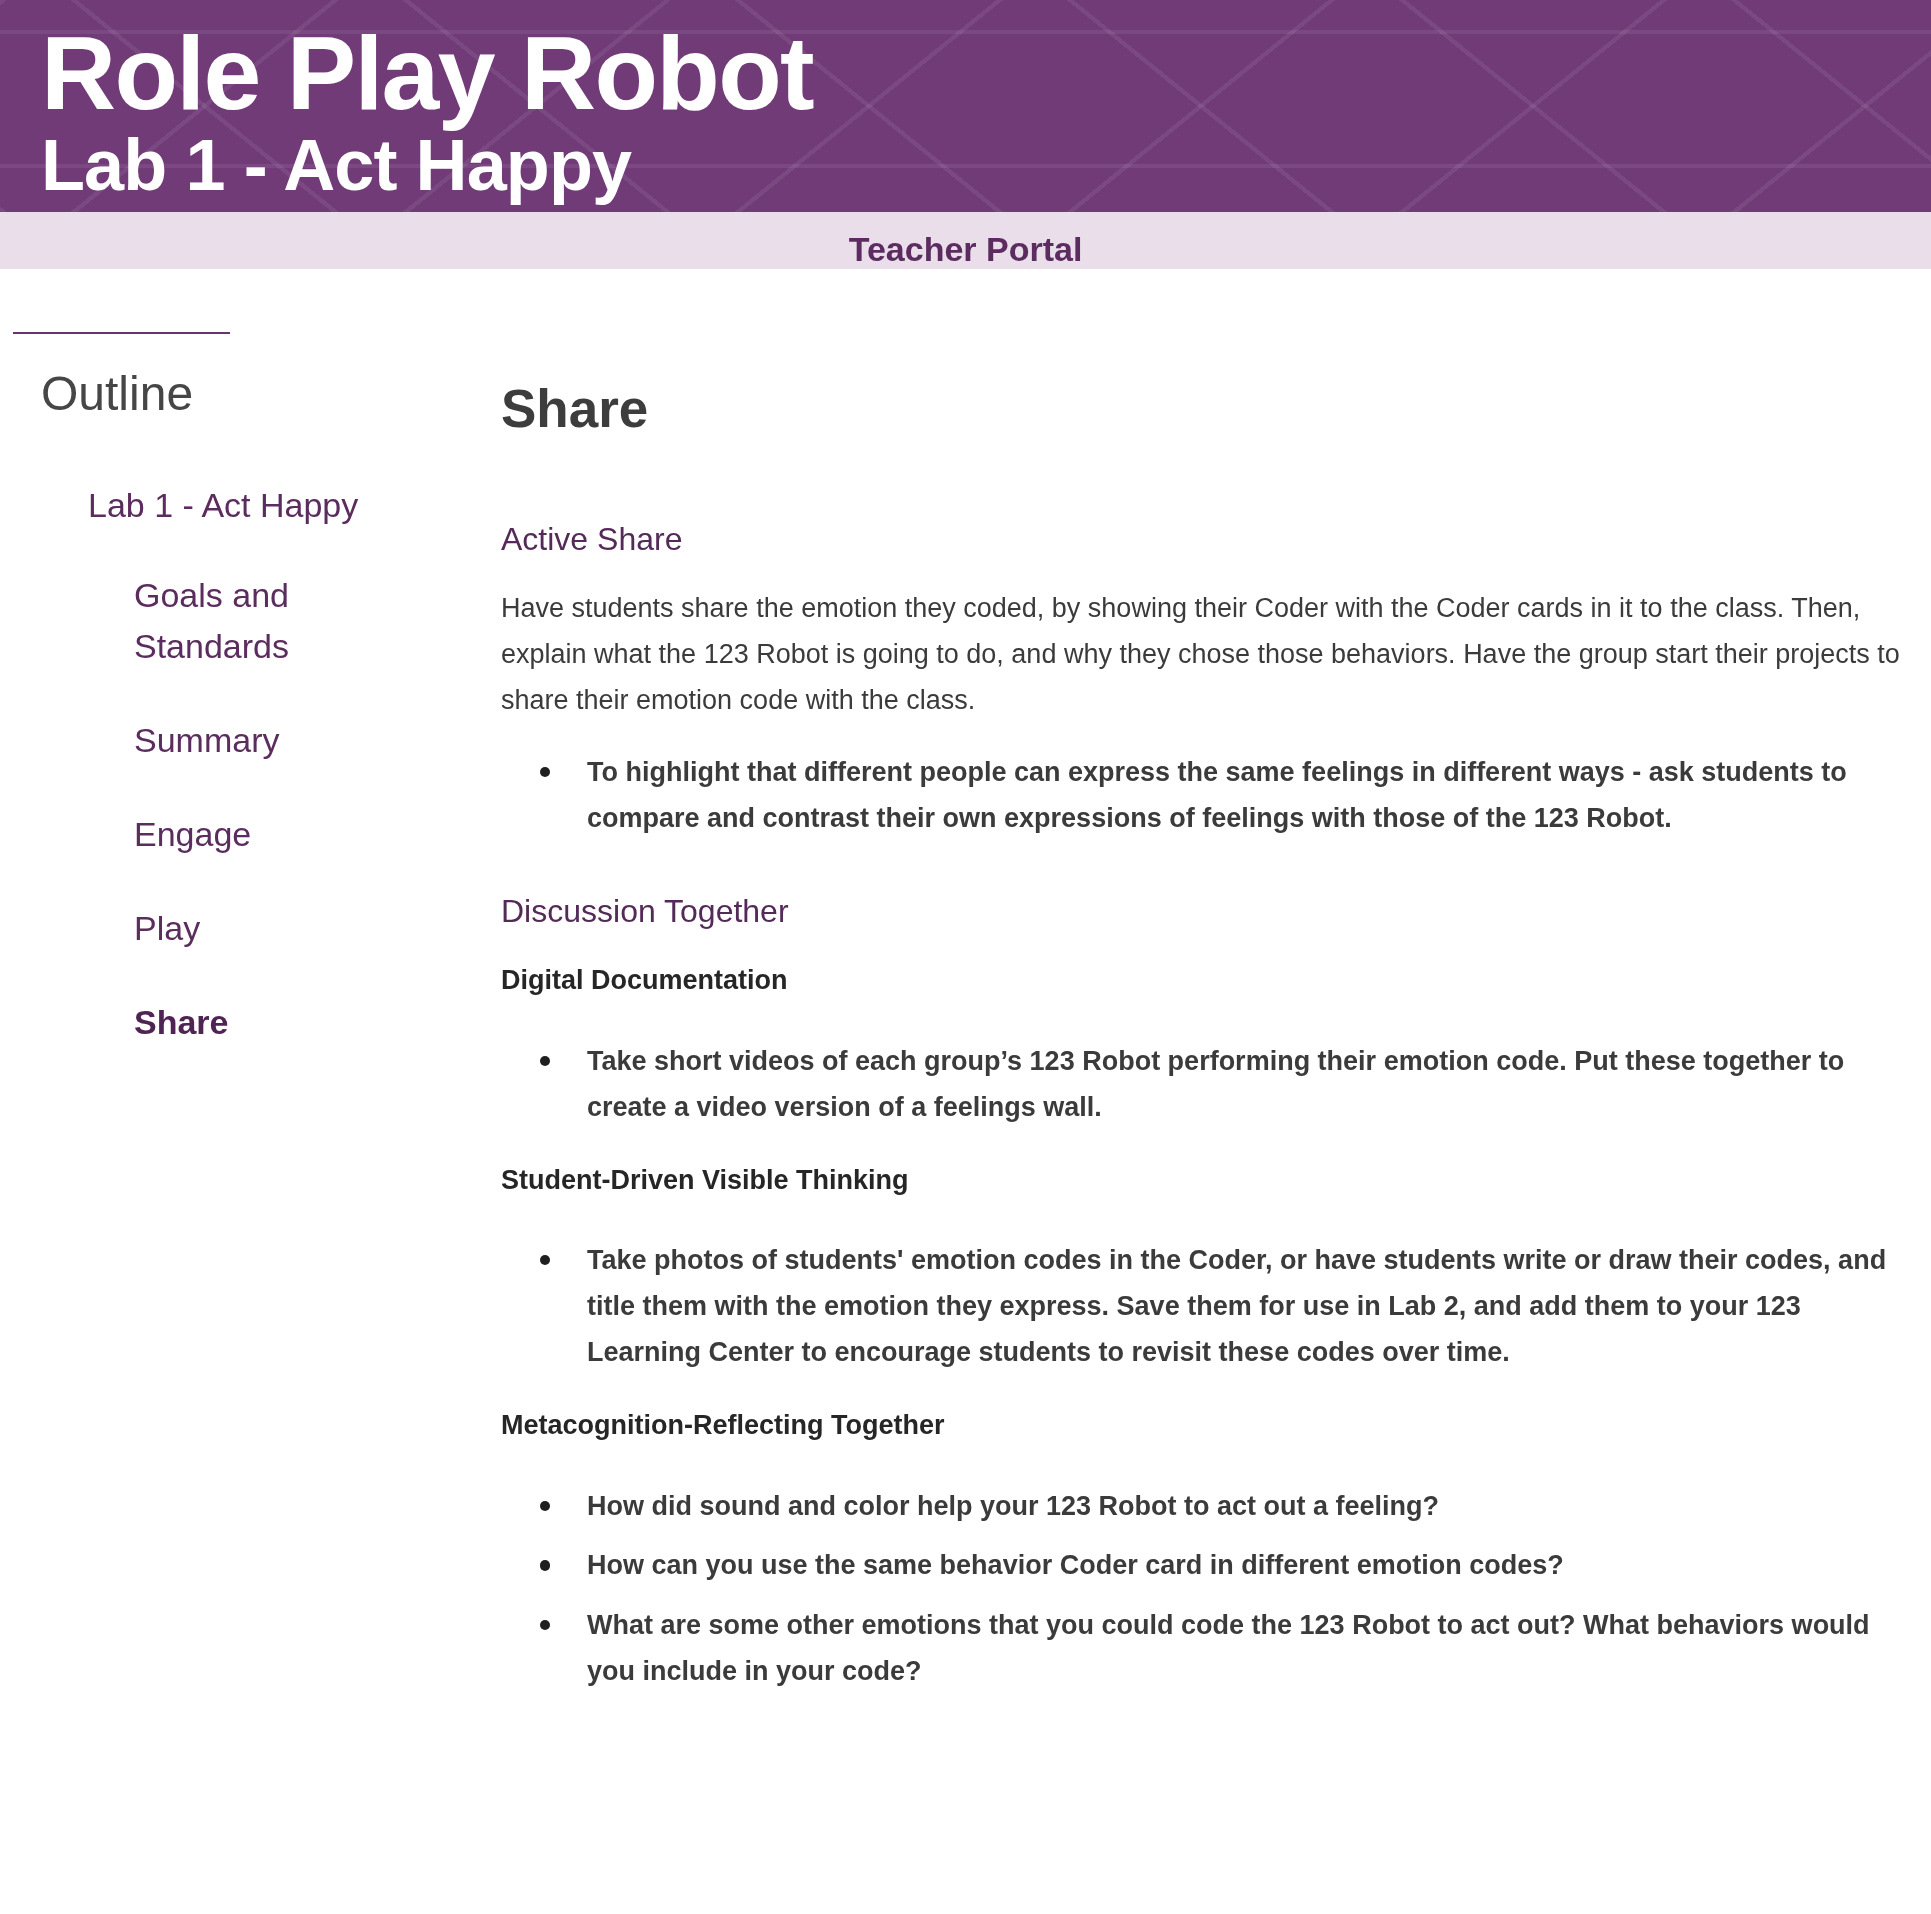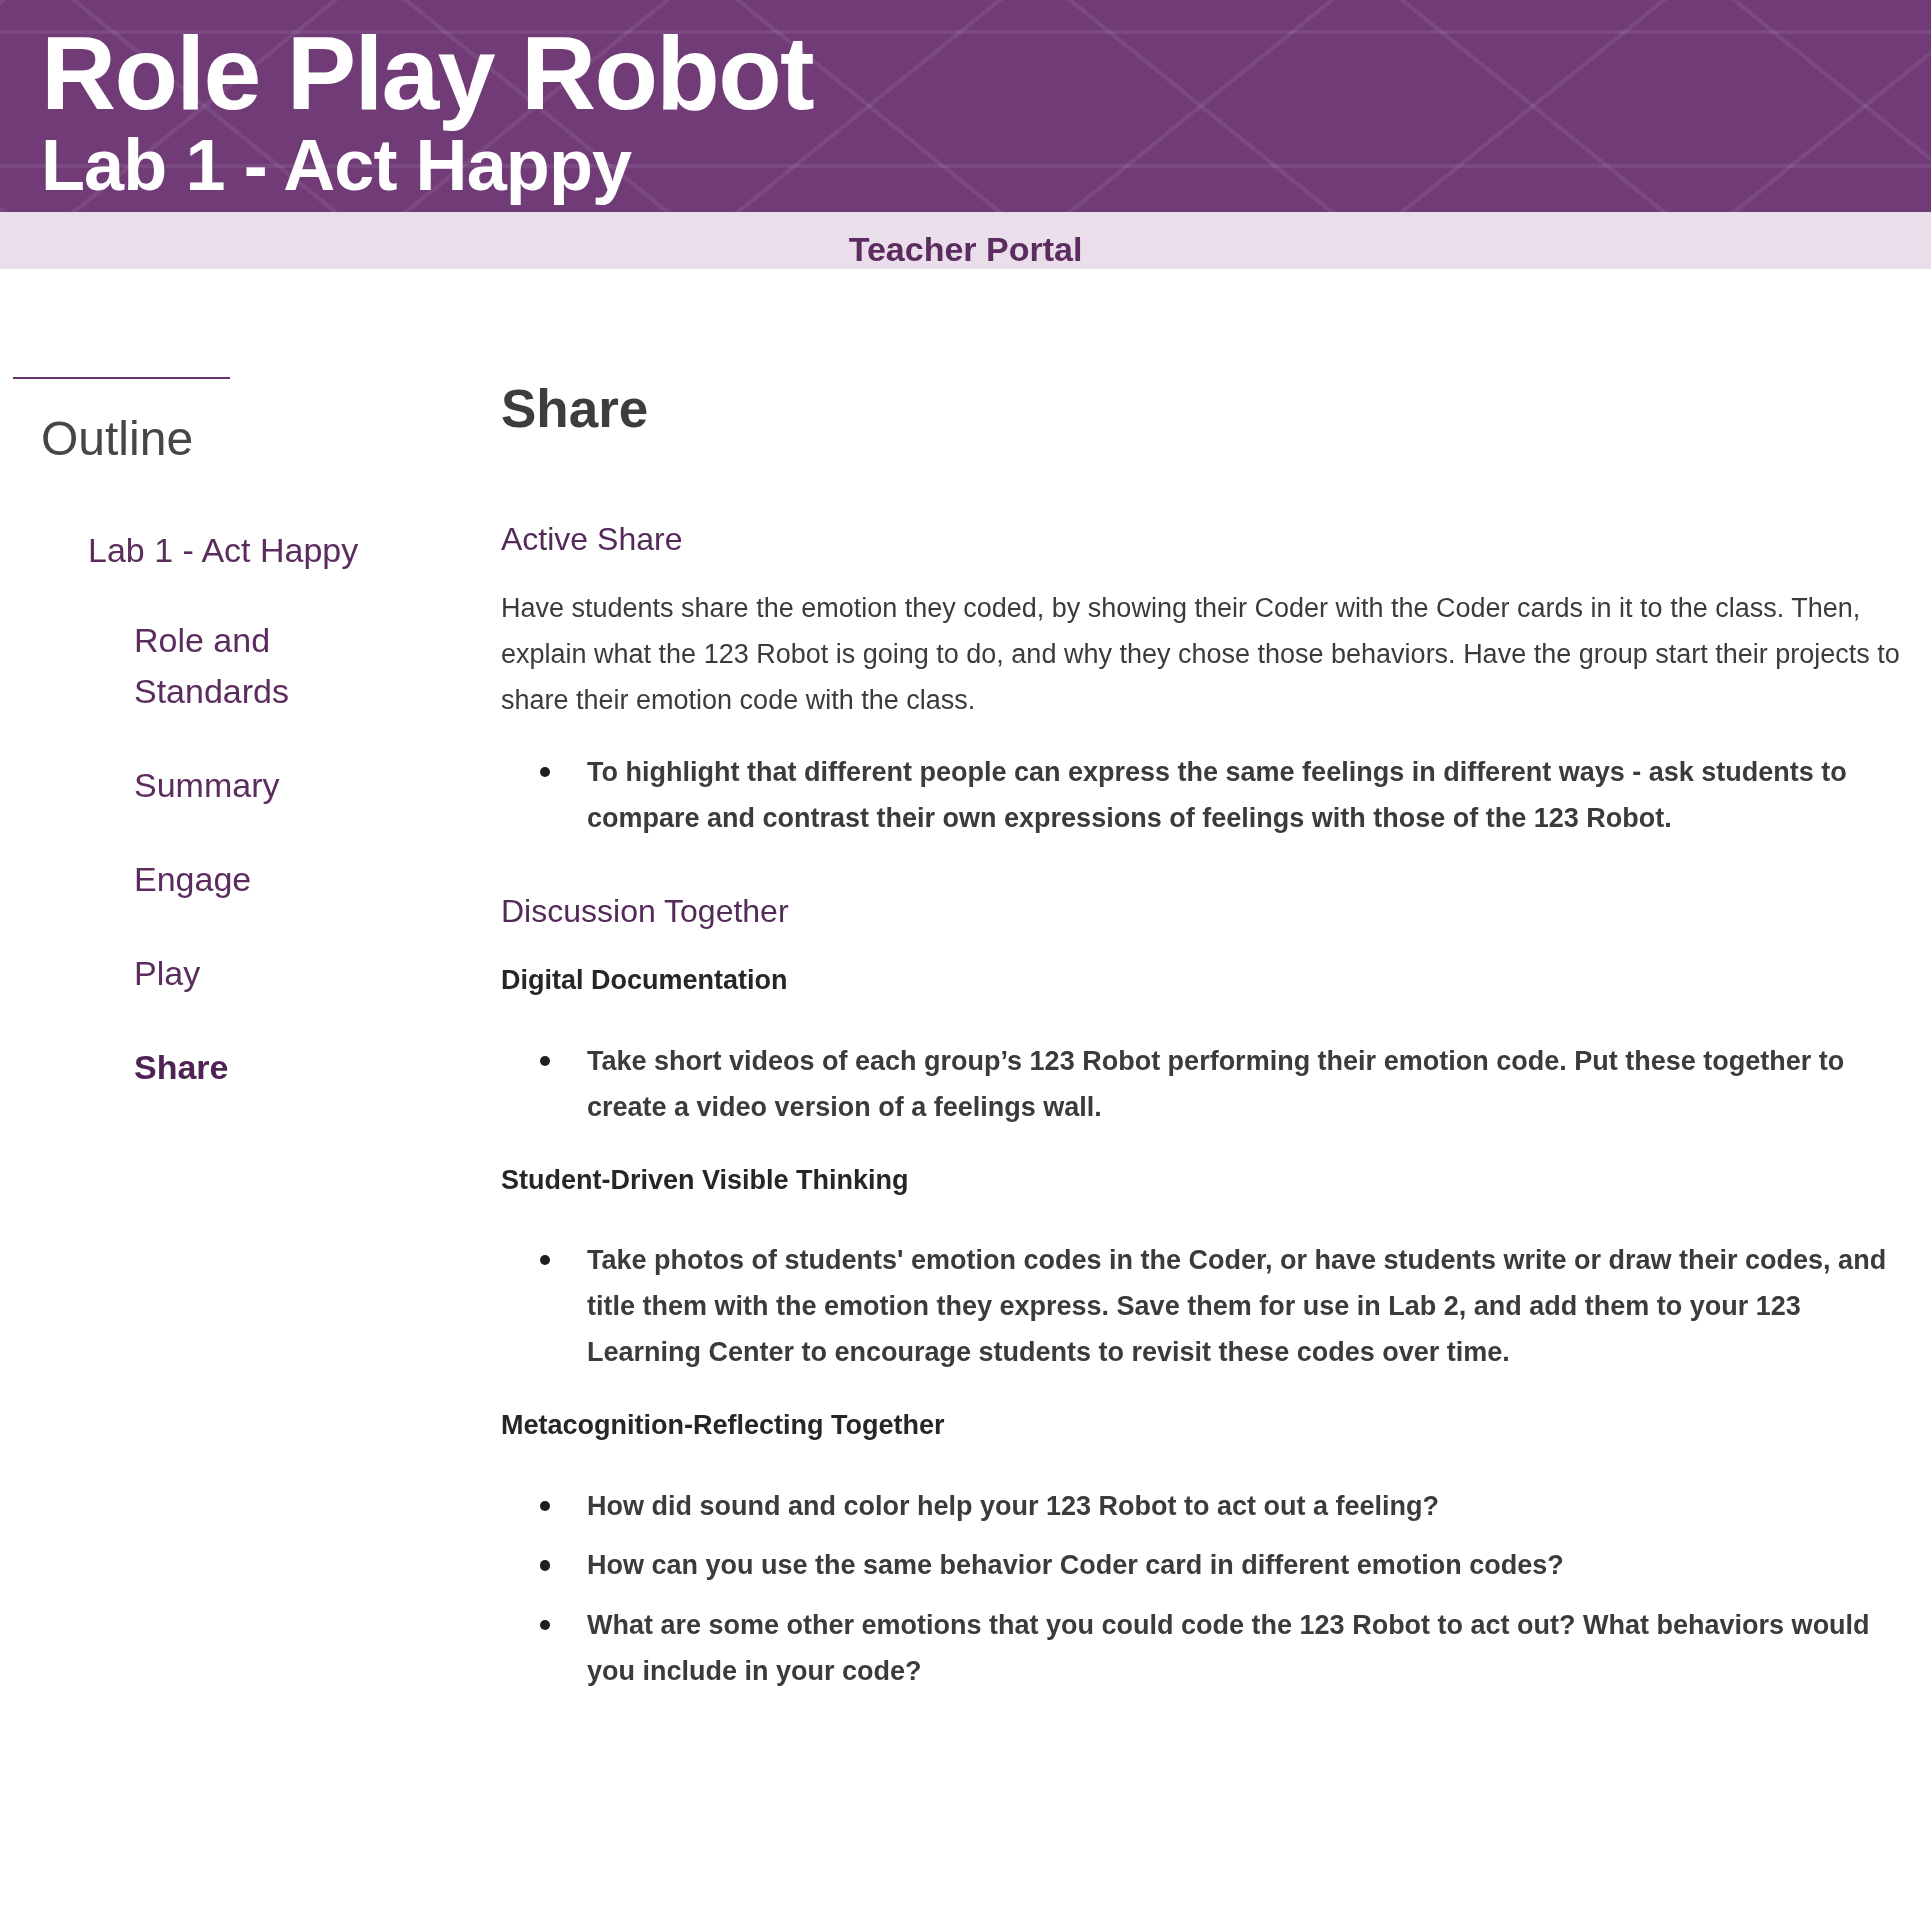--- a/index.html
+++ b/index.html
@@ -49,21 +49,21 @@
     font-size:34px; font-weight:bold;
     color:#5c2c60;
   }
 
   
   .layout { display:flex; align-items:flex-start; }
 
   
   .sidebar {
     width:501px; flex:none;
-    padding-top:108px;
+    padding-top:63px;
   }
   .outline-rule {
     border:none;
     border-top:2.6px solid #6a3370;
     width:217px;
     margin:0 0 0 13px;
   }
   .outline-title {
     font-size:48px;
     color:#464646;
@@ -164,21 +164,21 @@
 <div class="layout">
 
   <aside class="sidebar">
     <hr class="outline-rule">
     <div class="outline-title">Outline</div>
     <nav class="side-nav">
       <ul>
         <li>
           <a>Lab 1 - Act Happy</a>
           <ul class="sub">
-            <li><a>Role and Standards</a></li>
+            <li><a>Goals and Standards</a></li>
             <li><a>Summary</a></li>
             <li><a>Engage</a></li>
             <li><a>Play</a></li>
             <li class="active"><a>Share</a></li>
           </ul>
         </li>
       </ul>
     </nav>
   </aside>
 

